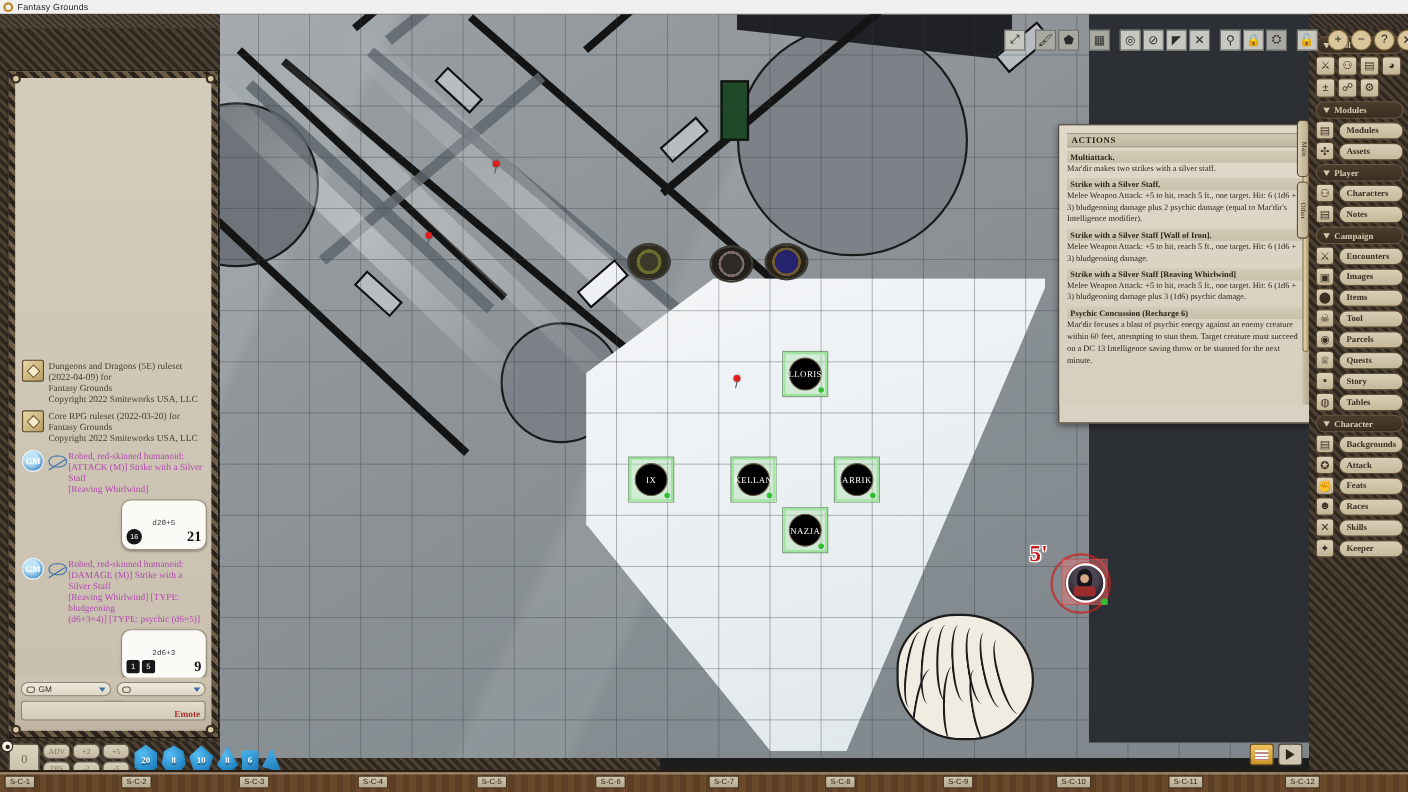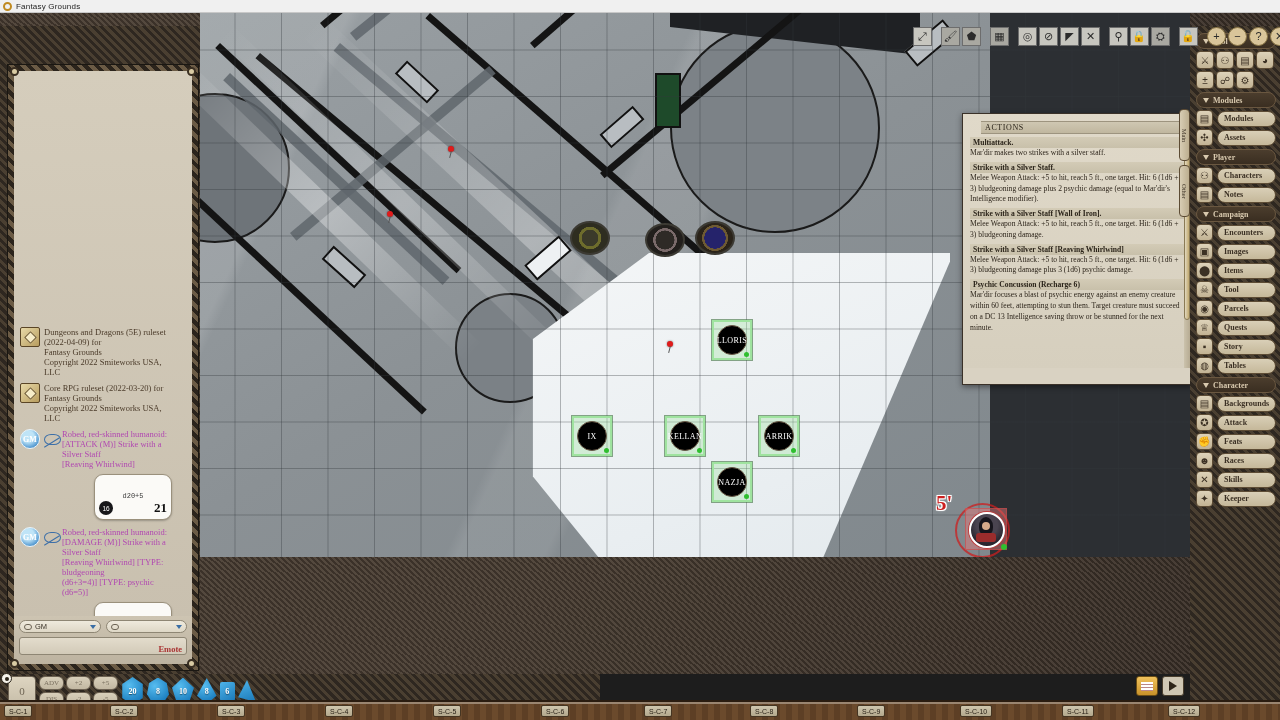--- a/index.html
+++ b/index.html
@@ -19,21 +19,21 @@
   #desktop{
     position:absolute; left:0; top:13px; width:1280px; height:707px;
     background:
       repeating-linear-gradient(42deg, rgba(0,0,0,.22) 0 2px, rgba(255,255,255,.05) 2px 4px),
       radial-gradient(circle at 20% 30%, #4b3f34 0 40%, #3a3028 100%);
     background-color:#3d332a;
   }
 
   
   #maparea{
-    position:absolute; left:200px; top:0px; width:990px; height:544px;
+    position:absolute; left:200px; top:0px; width:990px; height:676px;
     overflow:hidden; background:#8e9296;
   }
   
   .stonebase{
     position:absolute; inset:0;
     background:
       linear-gradient(115deg, rgba(255,255,255,.10) 0 12%, rgba(0,0,0,0) 13% 40%, rgba(255,255,255,.08) 41% 48%, rgba(0,0,0,0) 49%),
       linear-gradient(150deg,#9aa0a4 0%, #8b9195 45%, #7e868b 100%);
   }
   .gridlines{
@@ -138,21 +138,21 @@
 
   
   #chatpanel{
     position:absolute; left:8px; top:52px; width:190px; height:605px;
     background:#cfc7b6;
     border:6px solid transparent;
     border-image: repeating-linear-gradient(45deg,#2b241c 0 4px,#6b5b45 4px 8px) 6;
     box-shadow:0 0 0 1px #1a1712;
   }
   #chatinner{
-    position:absolute; inset:0; padding:5px 20px 0 4px; overflow:hidden;
+    position:absolute; inset:0; padding:5px 4px 0 4px; overflow:hidden;
     background:linear-gradient(#d5cdbc,#c8bfae);
   }
   .chatcorner{ position:absolute;width:9px;height:9px;border-radius:50%;background:#d9cba4;border:2px solid #3a2f22;}
   .msg{ display:flex; gap:4px; margin-bottom:4px; padding:1px 2px; }
   .msg .ico{ width:20px;height:20px;flex:0 0 20px; }
   .msg .ico2{ width:14px;height:18px;flex:0 0 14px; }
   .msg .body{ flex:1; line-height:1.18; font-size:8.5px; font-family:"Liberation Serif", serif; }
   .c-copy{ color:#4b3b2a; }
   .c-gm{ color:#b148b1; }
   .gmico{
@@ -301,22 +301,22 @@
   .hico.lock{ background:#3c3c3c; border-radius:2px; }
   .hico.ban{ border:2px solid #d11; border-radius:50%; position:relative; background:#e55;}
   .hico.ban::after{content:"";position:absolute;left:-1px;top:3px;width:11px;height:2px;background:#d11;transform:rotate(-45deg);}
   .hico.tok{ border-radius:50%; background:radial-gradient(circle at 50% 40%,#6b6b7a,#1c1c24);}
   .hico.chat{ border:1.4px solid #3a3128; border-radius:50% 50% 50% 10%; }
   .hico.close{ border:1.4px solid #55493a; border-radius:50%; color:#55493a; font-size:8px;}
   #npcbody{ padding:4px 7px 0 7px; height:254px; overflow:hidden;
             background:linear-gradient(#e0d9c9,#d6cfbe); position:relative;}
   .npc-p{ font-size:7.6px; color:#2d251b; line-height:1.42; font-family:"Liberation Serif", serif; margin-bottom:3px;}
   .npc-sec{
-    margin:3px 0 3px 11px; background:linear-gradient(#cfc7b2,#c0b79f); border-top:1px solid #9d947f; border-bottom:1px solid #9d947f;
-    font-size:8px; font-weight:normal; letter-spacing:.6px; color:#2a2319; padding:1px 4px;
+    margin:3px 0 3px 0; background:linear-gradient(#cfc7b2,#c0b79f); border-top:1px solid #9d947f; border-bottom:1px solid #9d947f;
+    font-size:8px; font-weight:bold; letter-spacing:.6px; color:#2a2319; padding:1px 4px;
     font-family:"Liberation Serif", serif;
   }
   .npc-ab{
     background:linear-gradient(#d3cbb6,#c8c0aa); font-size:7.6px; font-weight:bold; color:#2a2319;
     padding:1px 3px; margin-top:2px; font-family:"Liberation Serif", serif;
   }
   .npc-scroll{ position:absolute; right:1px; top:0; width:6px; height:254px;
                background:linear-gradient(90deg,#cbc2ac,#b6ab92);}
   .npc-scroll .thumb{ position:absolute; left:0; top:6px; width:6px;height:200px;
       background:linear-gradient(90deg,#e2d9bf,#c0a86f); border:1px solid #8a7a55; border-radius:3px;}

